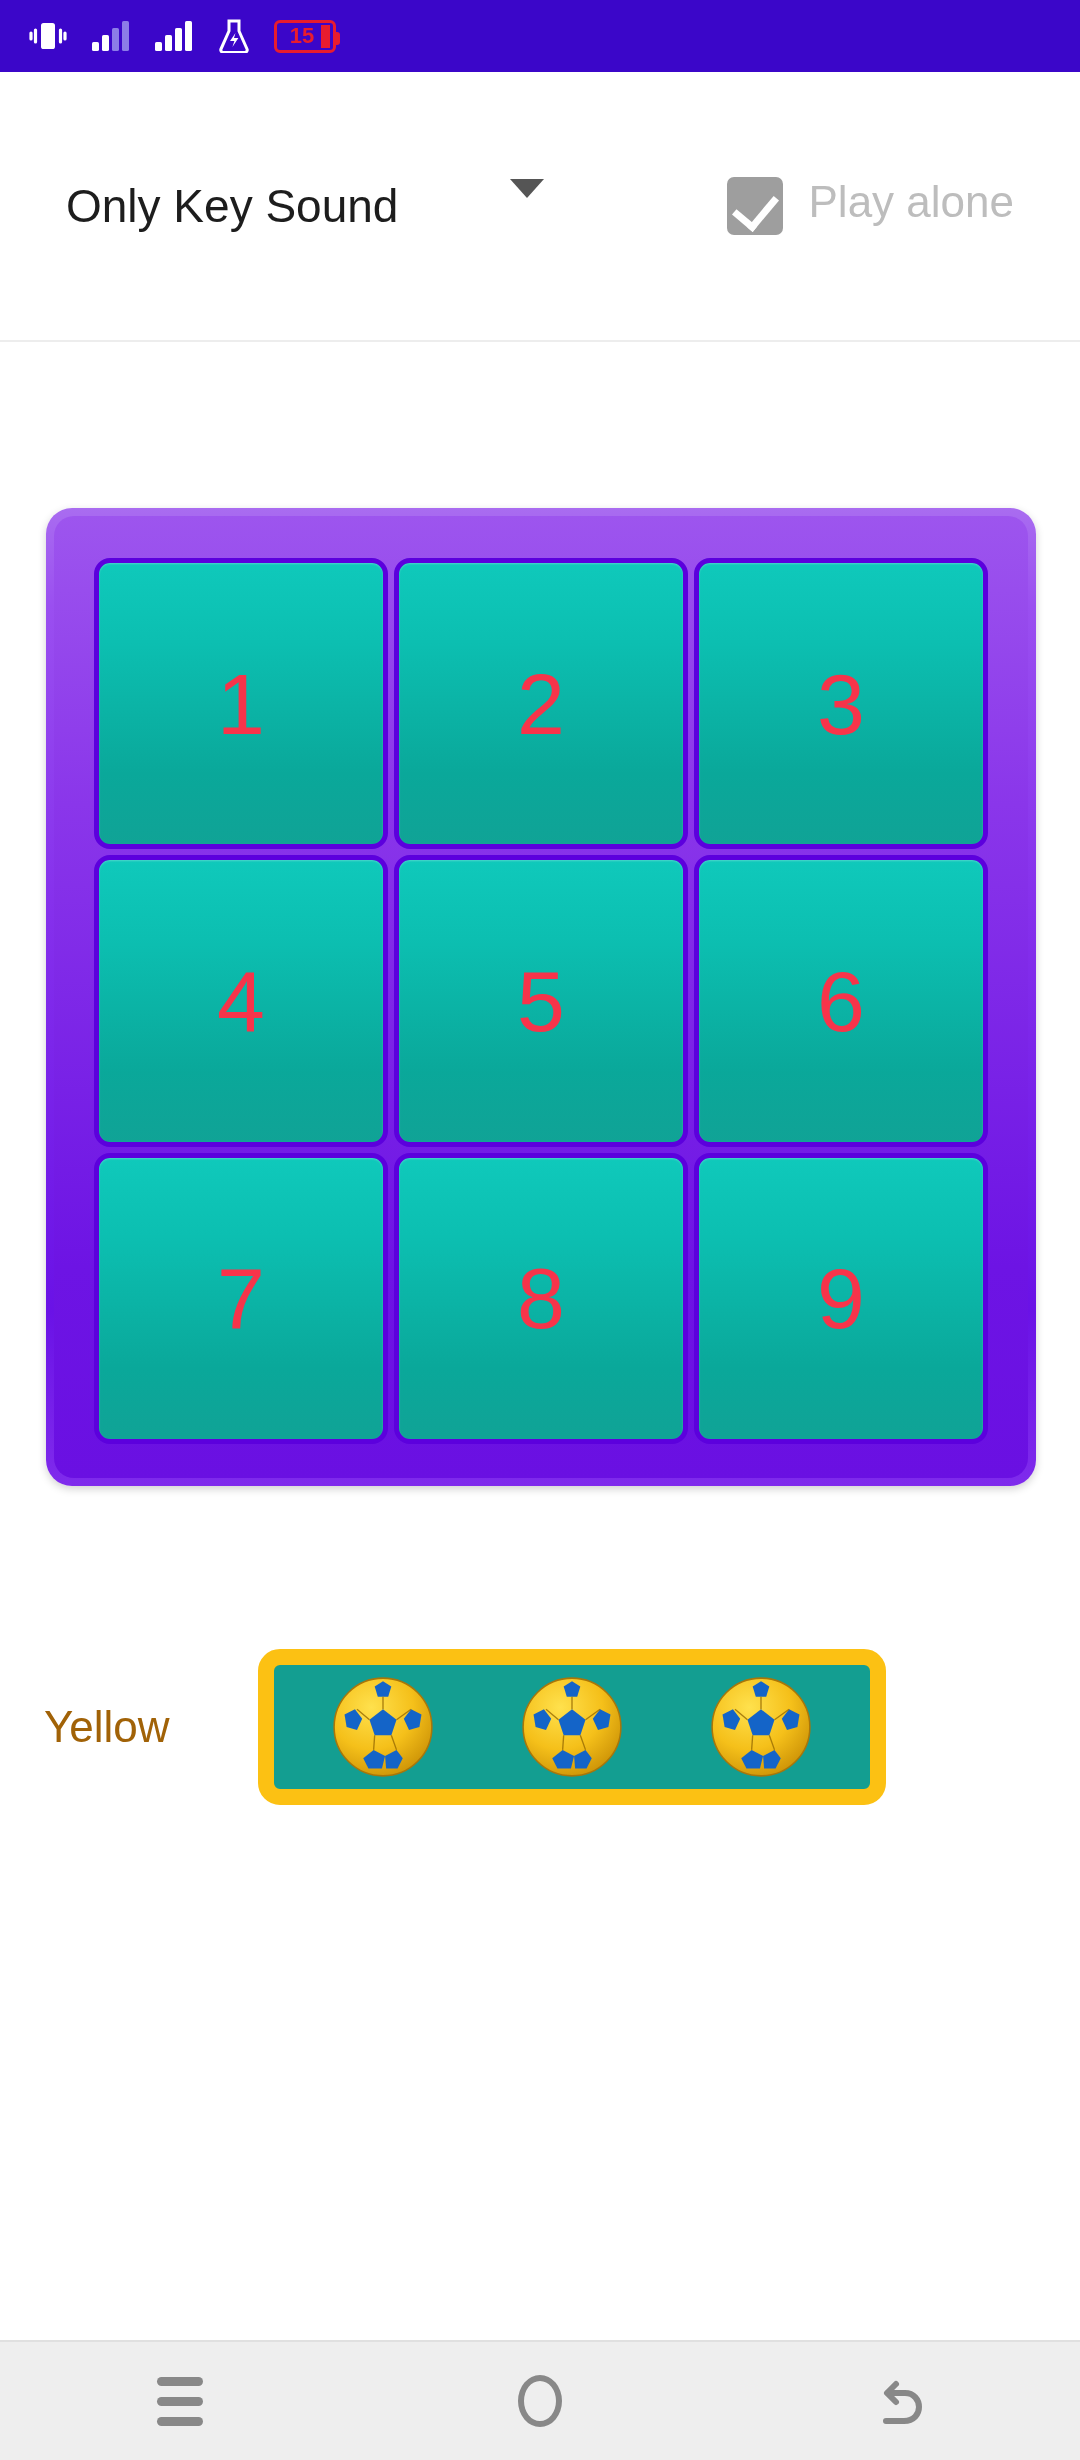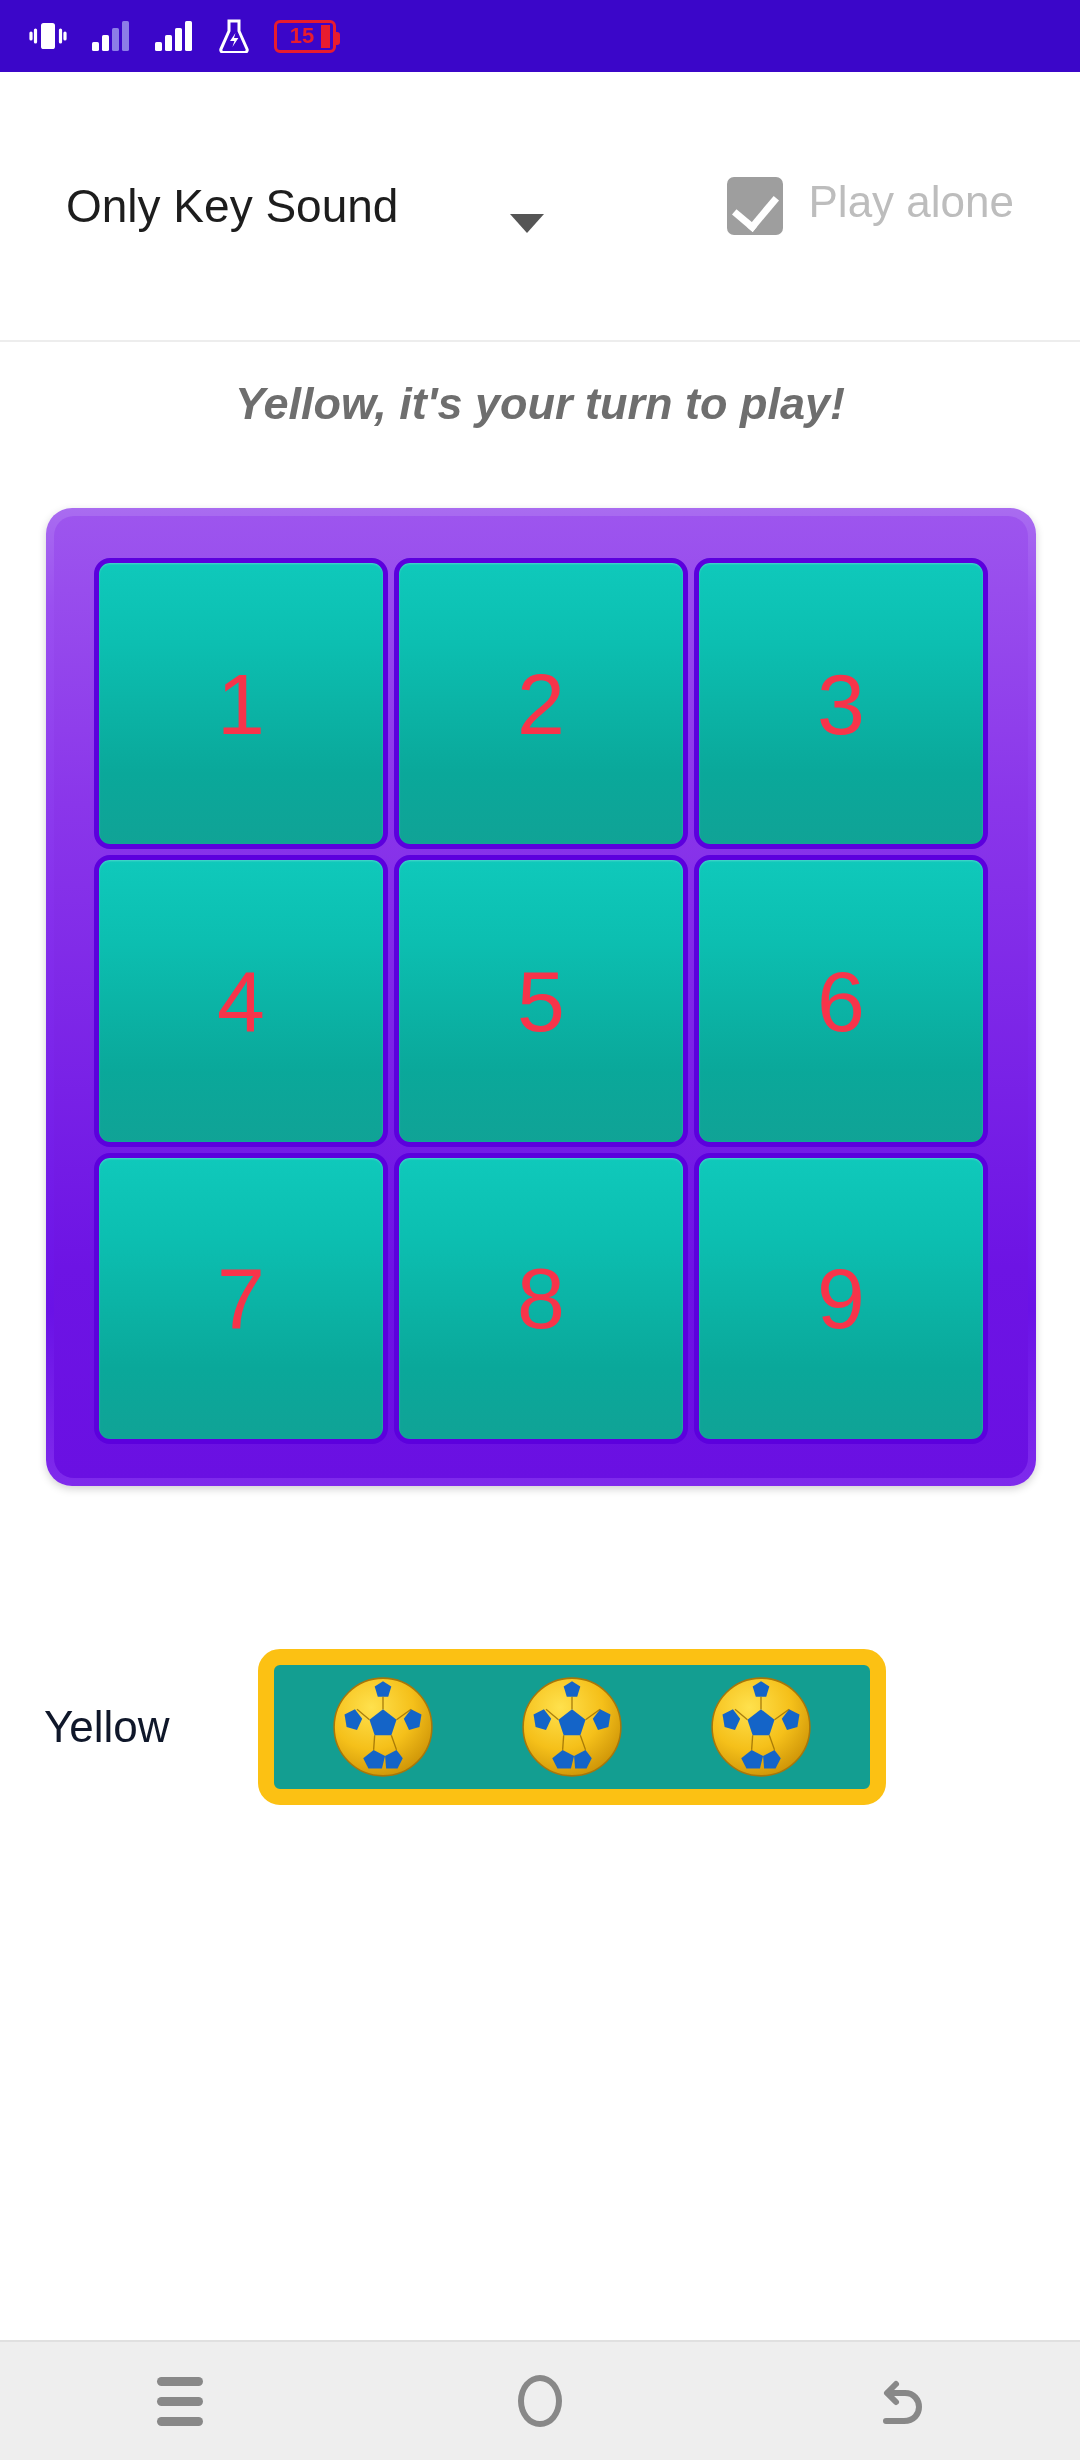--- a/index.html
+++ b/index.html
@@ -40,21 +40,21 @@
     background:#e81c2e; }
   .batt-num { color:#e81c2e; font-size:22px; font-weight:bold; position:relative;
     z-index:2; margin-right:6px; }
 
   
   .toolbar {
     position:absolute; top:72px; left:0; width:1080px; height:270px;
     background:#ffffff; border-bottom:2px solid #ededed;
     display:flex; align-items:center; padding:0 66px;
   }
-  .spinner { display:flex; align-items:flex-end; gap:112px; }
+  .spinner { display:flex; align-items:flex-start; gap:112px; }
   .spinner-label { font-size:46px; color:#1d1d1d; }
   .caret { width:0; height:0; border-left:17px solid transparent;
            border-right:17px solid transparent; border-top:19px solid #555555; }
   .checkrow { display:flex; align-items:flex-start; gap:26px; margin-left:auto; }
   .cbox { width:56px; height:58px; background:#9e9e9e; border-radius:7px;
           position:relative; }
   .cbox::after { content:""; position:absolute; left:15px; top:10px;
           width:20px; height:34px; border:7px solid #ffffff;
           border-top:0; border-left:0; transform:rotate(40deg); }
   .checklabel { font-size:44px; color:#bdbdbd; }
@@ -87,21 +87,21 @@
     display:flex; align-items:center; justify-content:center;
     font-size:86px; color:#f7344a; line-height:1;
     box-shadow:inset 0 1px 2px rgba(255,255,255,.25);
   }
 
   
   .scorerow {
     position:absolute; left:0; top:1632px; width:1080px; height:190px;
     display:flex; align-items:center;
   }
-  .score-name { font-size:44px; color:#0f172a; margin-left:44px; width:210px; }
+  .score-name { font-size:44px; color:#a16207; margin-left:44px; width:210px; }
   .score-panel {
     margin-left:4px; width:628px; height:156px;
     background:#139e91; border:16px solid #fcc113; border-radius:22px;
     display:flex; align-items:center; justify-content:space-around;
     padding:0 14px;
   }
   .ball { width:104px; height:104px; position:relative; flex:0 0 auto; }
   .ball svg { display:block; width:100%; height:100%; }
 
   
@@ -163,21 +163,20 @@
     <div class="spinner">
       <span class="spinner-label">Only Key Sound</span>
       <span class="caret"></span>
     </div>
     <div class="checkrow">
       <span class="cbox"></span>
       <span class="checklabel">Play alone</span>
     </div>
   </div>
 
-  <div class="turnmsg">Yellow, it's your turn to play!</div>
 
   <div class="board">
     <div class="board-inner">
       <div class="cell">1</div>
       <div class="cell">2</div>
       <div class="cell">3</div>
       <div class="cell">4</div>
       <div class="cell">5</div>
       <div class="cell">6</div>
       <div class="cell">7</div>

